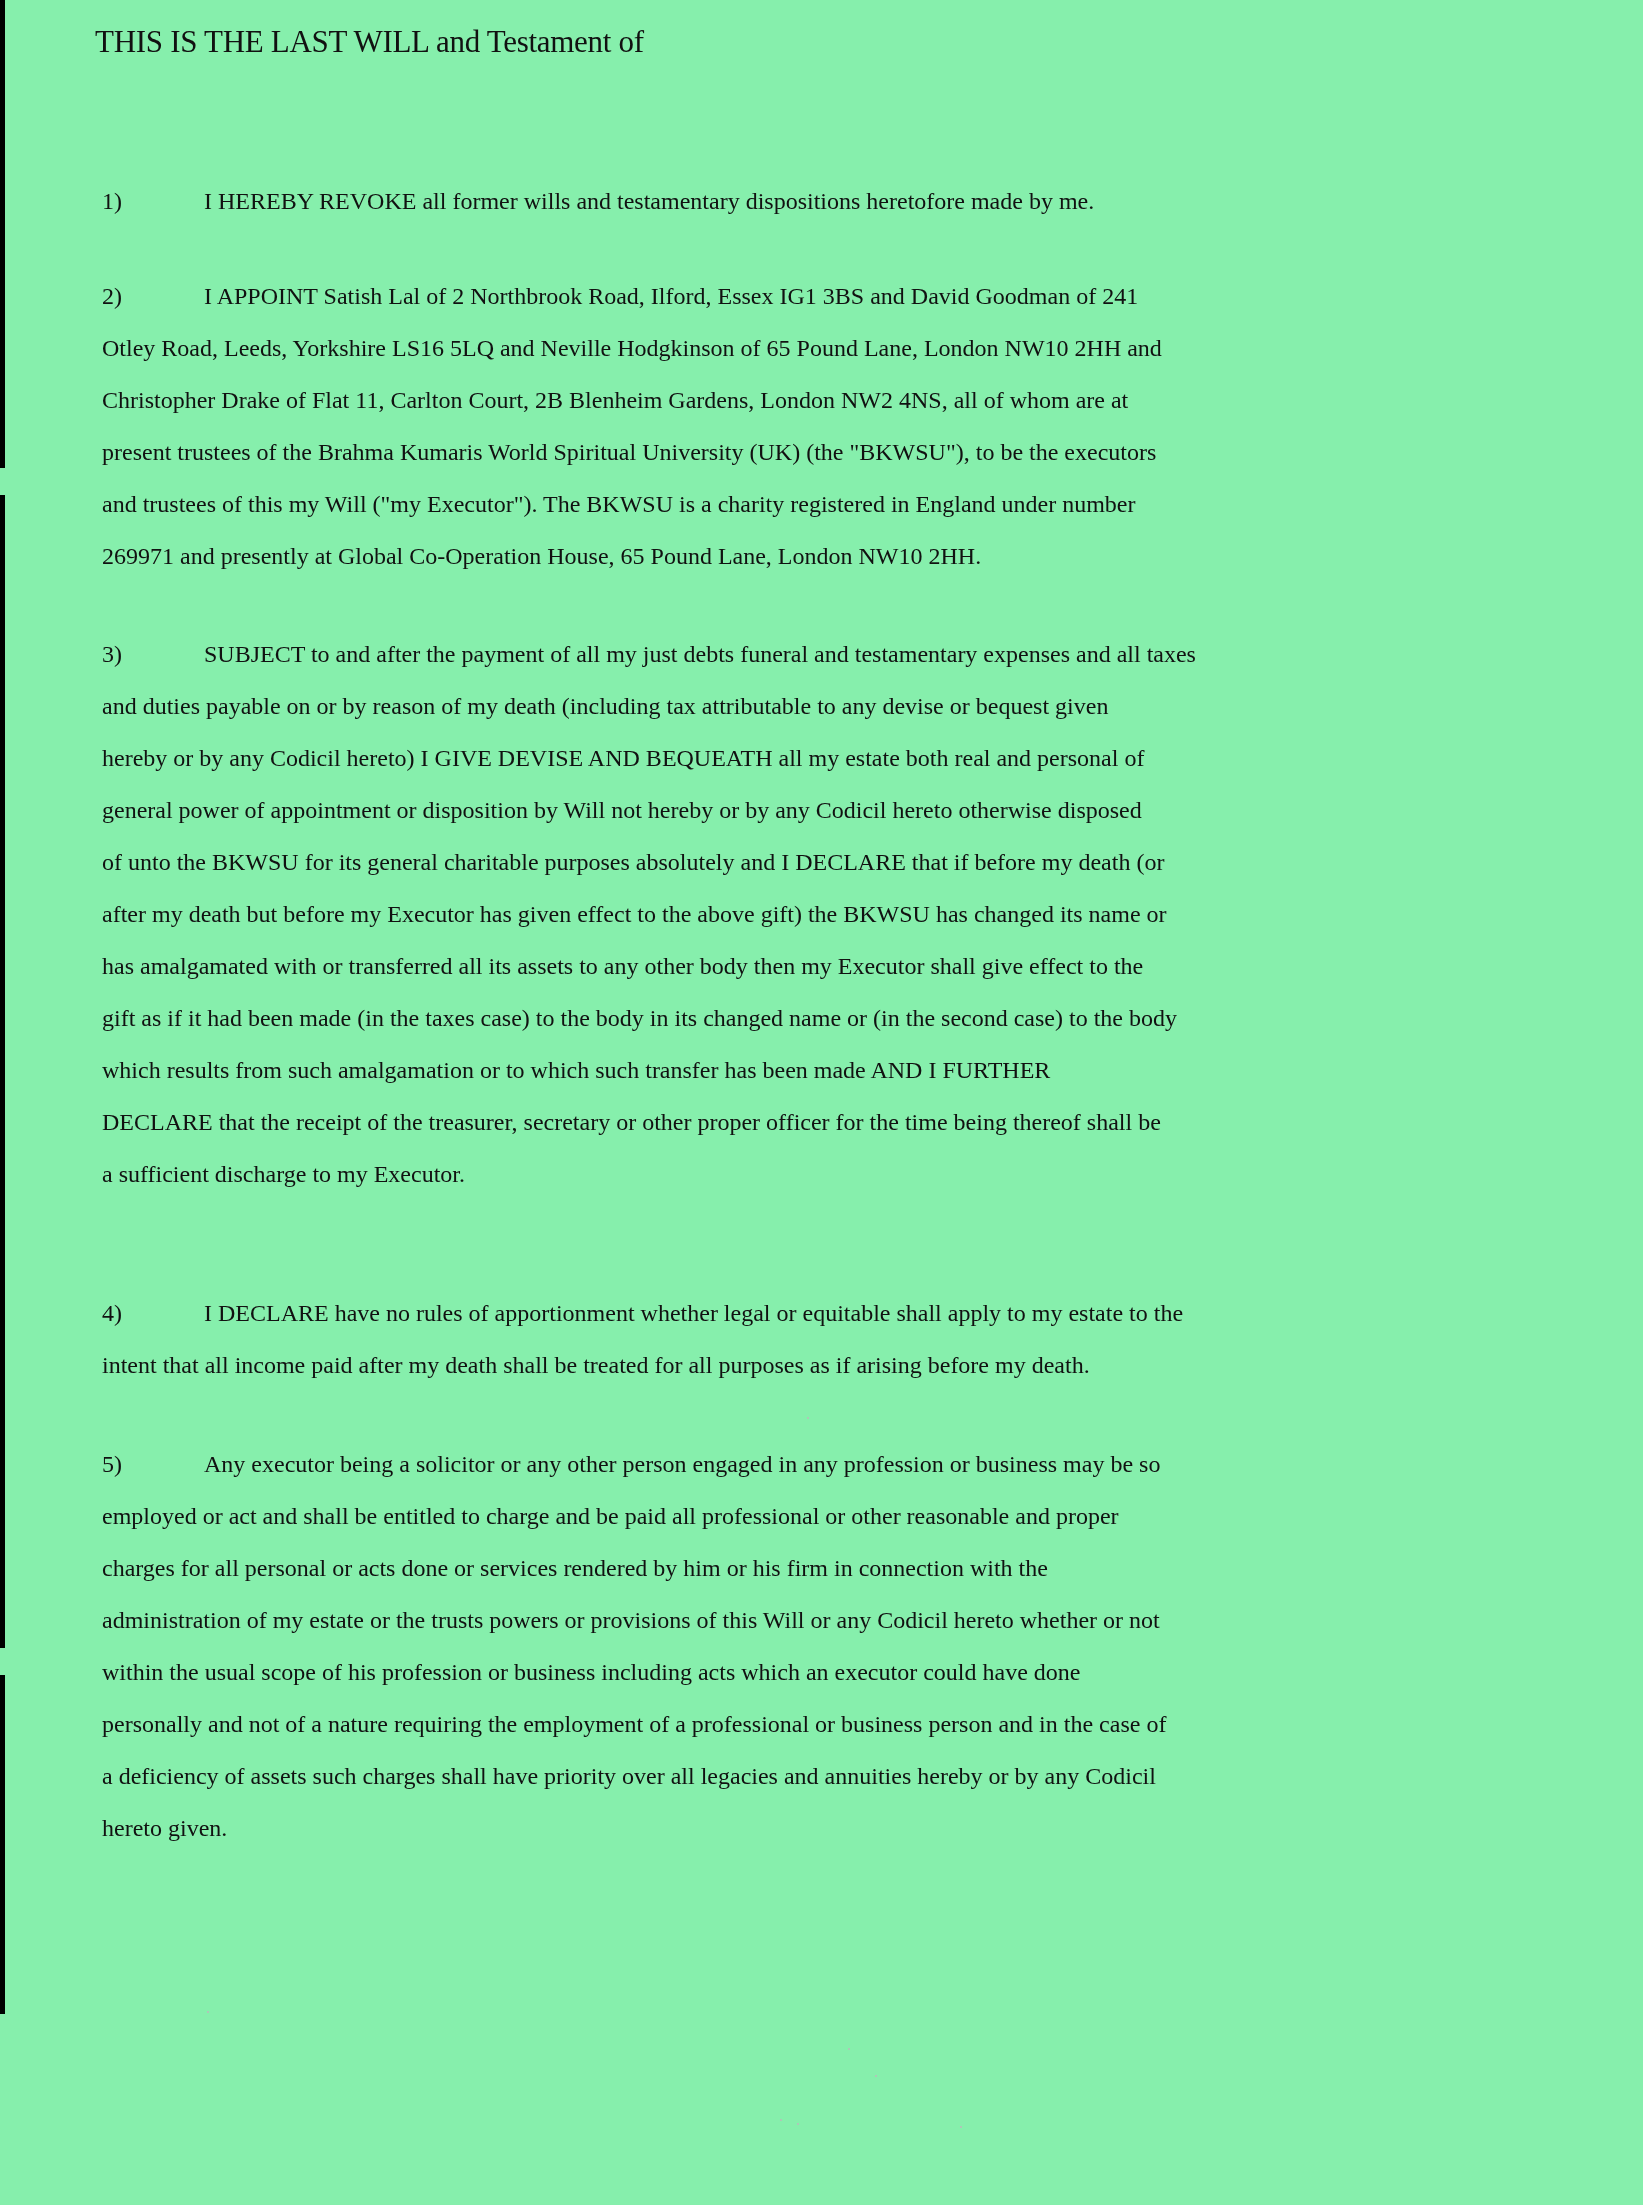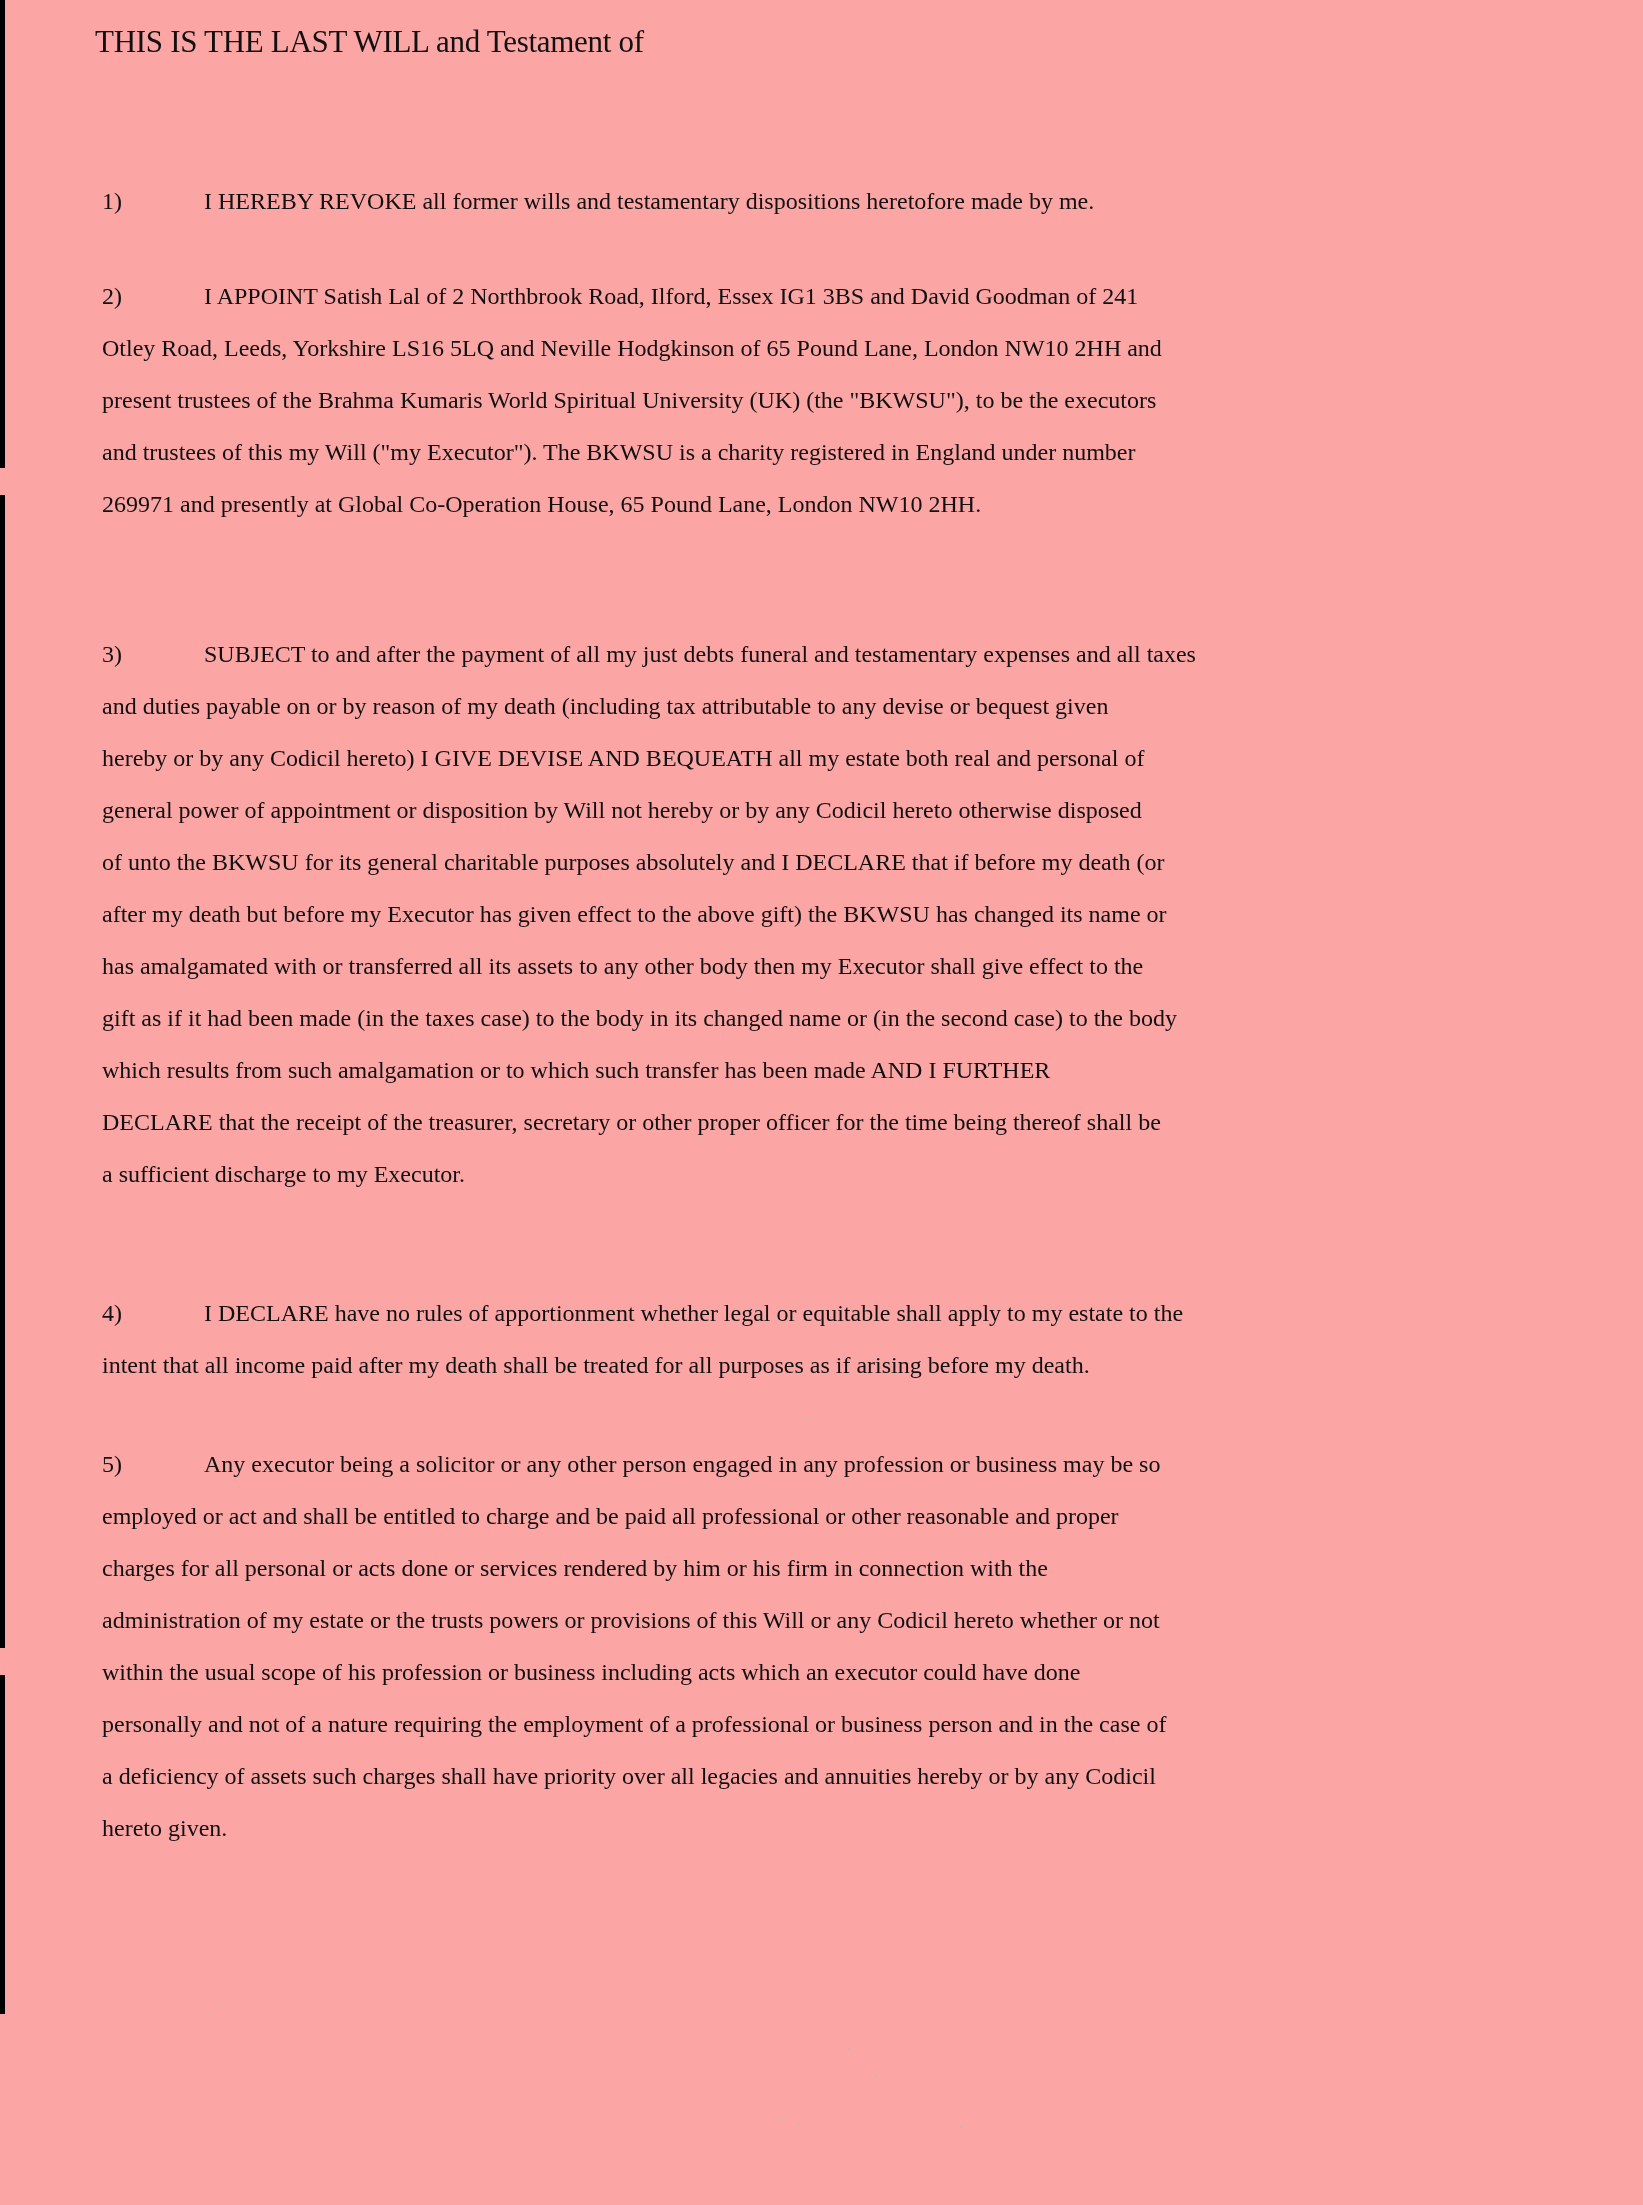--- a/index.html
+++ b/index.html
@@ -1,19 +1,19 @@
 <!DOCTYPE html>
 <html style="font-size:11px"><head>
 <meta charset="utf-8">
 <style>
   html, body { margin: 0; padding: 0; background: #ffffff; }
   body { width: 1644px; height: 2205px; position: relative; overflow: hidden; }
   .page {
     position: absolute; left: 0; top: 0; width: 1644px; height: 2205px;
-    background: #fca5a5; color: #111111;
+    background: #86efac; color: #111111;
     font-family: "Liberation Serif", "DejaVu Serif", serif;
   }
   .scan-bar { position: absolute; left: 0; width: 4.7px; background: #000; }
   .title {
     position: absolute; left: 95px; top: 24.4px;
     font-size: 31px; letter-spacing: -0.3px; white-space: nowrap;
   }
   .para { position: absolute; left: 102px; width: 1519px; font-size: 24px; line-height: 52px; }
   .para .line { white-space: nowrap; display: block; }
   .num { display: inline-block; width: 102px; }
@@ -29,20 +29,21 @@
 
   <div class="title">THIS IS THE LAST WILL and Testament of</div>
 
   <div class="para" style="top:175px">
     <span class="line"><span class="num">1)</span><span>I HEREBY REVOKE all former wills and testamentary dispositions heretofore made by me.</span></span>
   </div>
 
   <div class="para" style="top:270px">
     <span class="line"><span class="num">2)</span><span>I APPOINT Satish Lal of 2 Northbrook Road, Ilford, Essex IG1 3BS and David Goodman of 241</span></span>
     <span class="line">Otley Road, Leeds, Yorkshire LS16 5LQ and Neville Hodgkinson of 65 Pound Lane, London NW10 2HH and</span>
+    <span class="line">Christopher Drake of Flat 11, Carlton Court, 2B Blenheim Gardens, London NW2 4NS, all of whom are at</span>
     <span class="line">present trustees of the Brahma Kumaris World Spiritual University (UK) (the "BKWSU"), to be the executors</span>
     <span class="line">and trustees of this my Will ("my Executor").  The BKWSU is a charity registered in England under number</span>
     <span class="line">269971 and presently at Global Co-Operation House, 65 Pound Lane, London NW10 2HH.</span>
   </div>
 
   <div class="para" style="top:628px">
     <span class="line"><span class="num">3)</span><span>SUBJECT to and after the payment of all my just debts funeral and testamentary expenses and all taxes</span></span>
     <span class="line">and duties payable on or by reason of my death (including tax attributable to any devise or bequest given</span>
     <span class="line">hereby or by any Codicil hereto) I GIVE DEVISE AND BEQUEATH  all my estate both real and personal of</span>
     <span class="line">general power of appointment or disposition by Will not hereby or by any Codicil hereto otherwise disposed</span>

